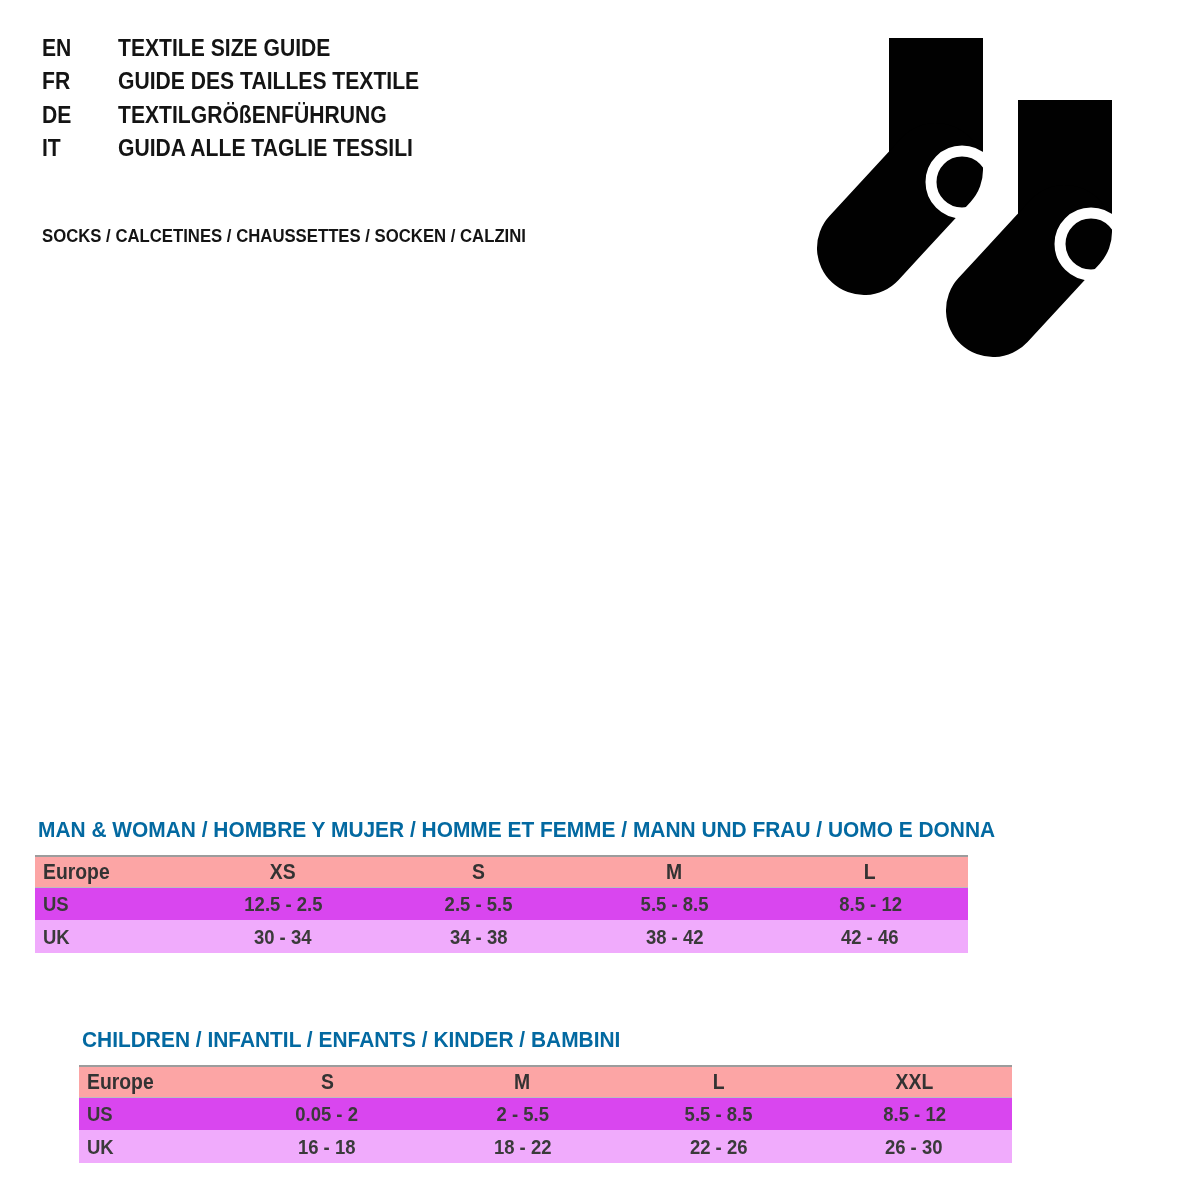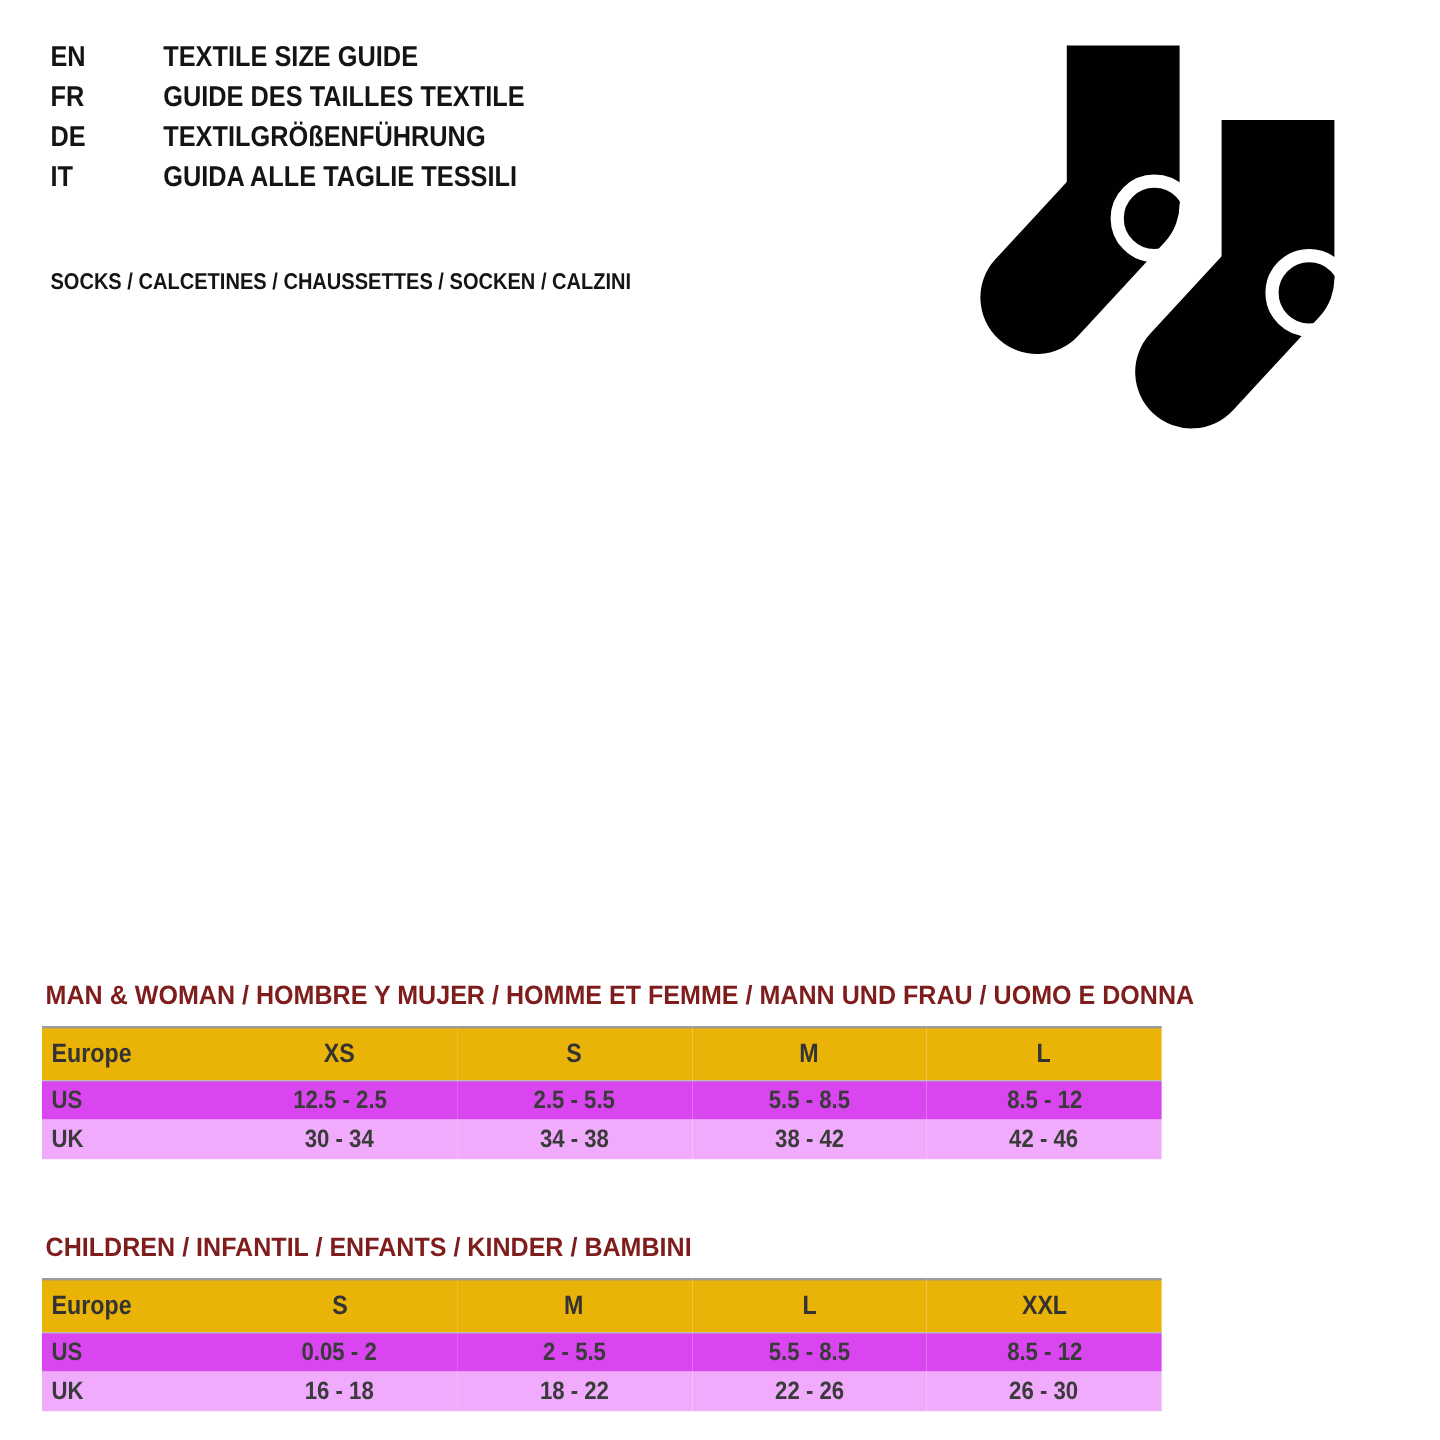--- a/index.html
+++ b/index.html
@@ -36,21 +36,20 @@
     left: 42px;
     top: 31px;
   }
   .lang-row {
     display: flex;
     align-items: center;
     height: 33.5px;
     color: #141414;
     font-size: 24px;
     font-weight: 700;
-    gap: 18px;
   }
   .lang-code { width: 76px; flex: 0 0 76px; }
 
   
   .category-heading {
     position: absolute;
     left: 42px;
     top: 220px;
     color: #141414;
     font-size: 19px;
@@ -67,41 +66,41 @@
     height: 340px;
   }
 
   
   .table-block {
     position: absolute;
     left: 35px;
     width: 933px;
   }
   .table-block.adults  { top: 818px; }
-  .table-block.children { top: 1028px; }
+  .table-block.children { top: 1028px; margin-left: 44px; }
 
   .table-title {
     padding-left: 3px;
     margin: 0 0 13px 0;
-    color: #7f1d1d;
+    color: #0369a1;
     font-size: 22px;
     font-weight: 700;
     line-height: 24px;
   }
   table.size-table {
     width: 100%;
     border-collapse: collapse;
     table-layout: fixed;
   }
   table.size-table col.c-label { width: 150px; }
   table.size-table thead tr {
-    background: #eab308;
+    background: #fca5a5;
     border-top: 2px solid #9c9c9c;
     border-bottom: 1px solid #bdbdbd;
-    height: 44px;
+    height: 31px;
   }
   table.size-table th {
     font-size: 22px;
     font-weight: 700;
     color: #333333;
     padding: 0;
     text-align: center;
   }
   table.size-table td {
     font-size: 21px;

